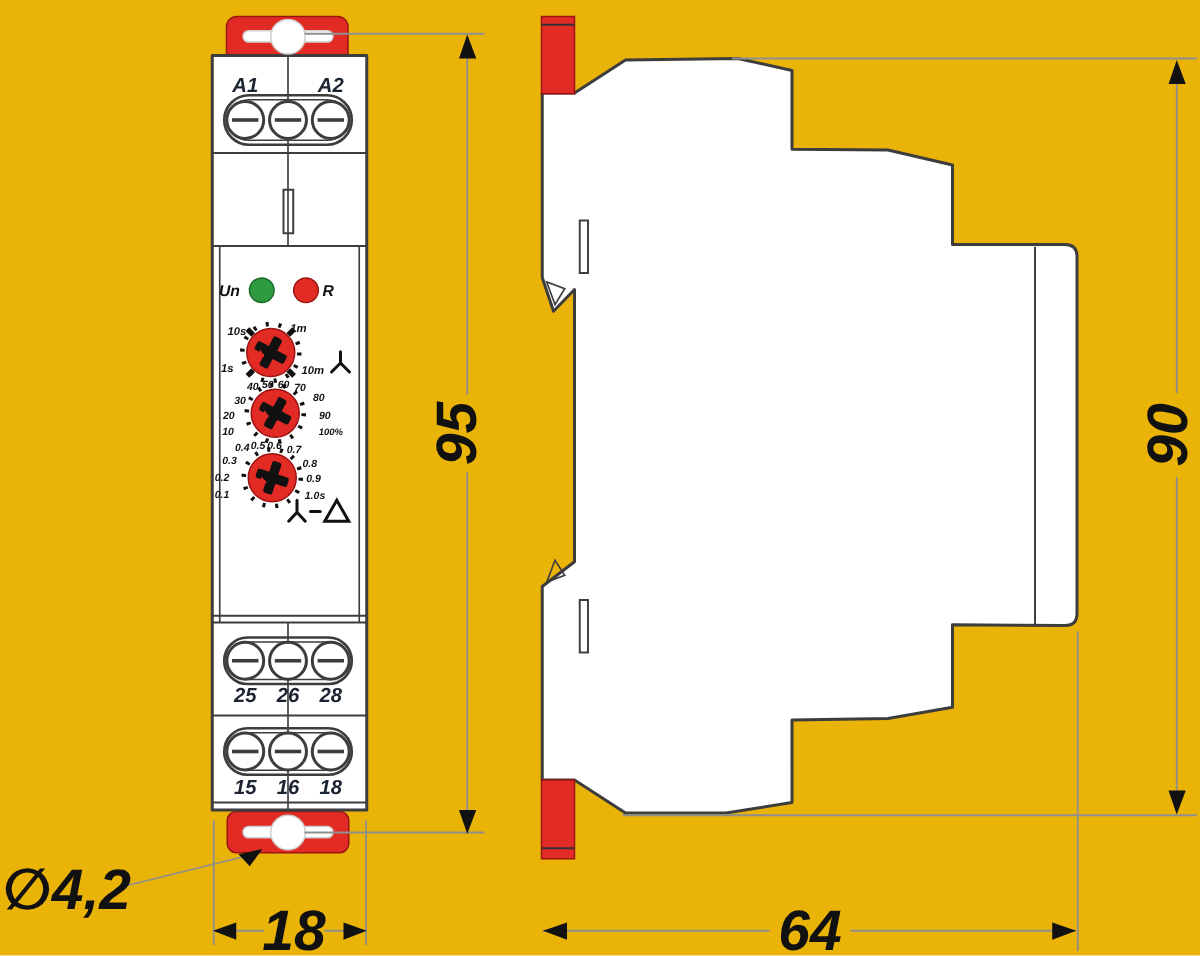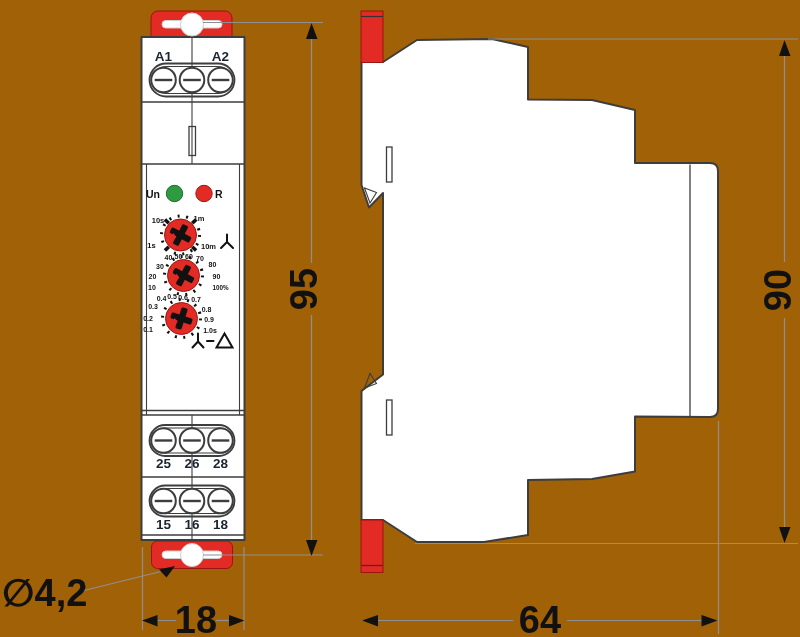--- a/index.html
+++ b/index.html
@@ -1,16 +1,16 @@
 <!DOCTYPE html>
 <html style="--red: #e32b26; --green: #2e9b41; --label: #1b2430; --line: #3d3d3d; --dim: #8f8f8f;"><head>
 <meta charset="utf-8">
 <style>
   html,body{margin:0;padding:0;background:#fff;}
-  .stage{width:800px;height:637px;position:relative;background:#a16207;}
+  .stage{width:800px;height:637px;position:relative;background:#eab308;font-style:italic;}
   svg text{font-family:"Liberation Sans","DejaVu Sans",sans-serif;}
   .outline{fill:#fff;stroke:#3d3d3d;stroke-width:2;stroke-linejoin:round;}
   .thin{stroke:#3d3d3d;stroke-width:1.3;fill:none;}
   .thin2{stroke:#3d3d3d;stroke-width:1.1;fill:none;}
   .redshape{fill:var(--red,#e32b26);stroke:#9b1411;stroke-width:1;}
   .cut{fill:#fff;stroke:#cfcfcf;stroke-width:1;}
   .dimline{stroke:var(--dim,#8f8f8f);stroke-width:1.2;fill:none;}
   .arrow{fill:#111;stroke:none;}
   .dimtext{fill:#111;font-weight:bold;font-size:38px;}
   .lbl{fill:var(--label,#1b2430);font-weight:bold;font-size:13.5px;text-anchor:middle;}

